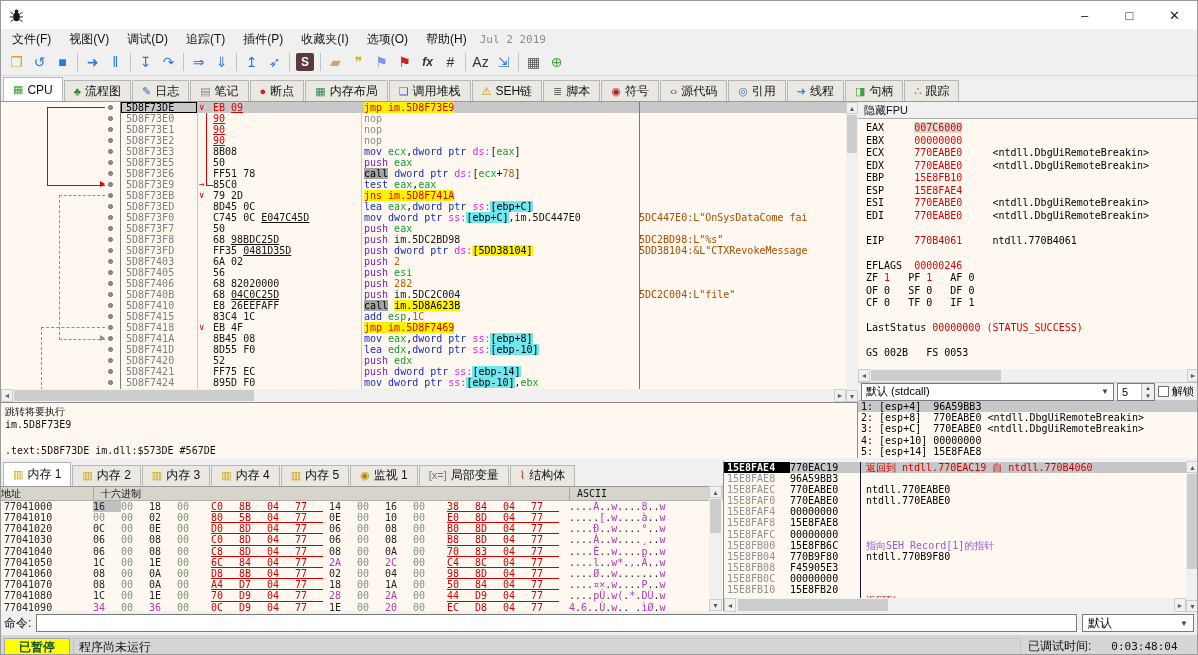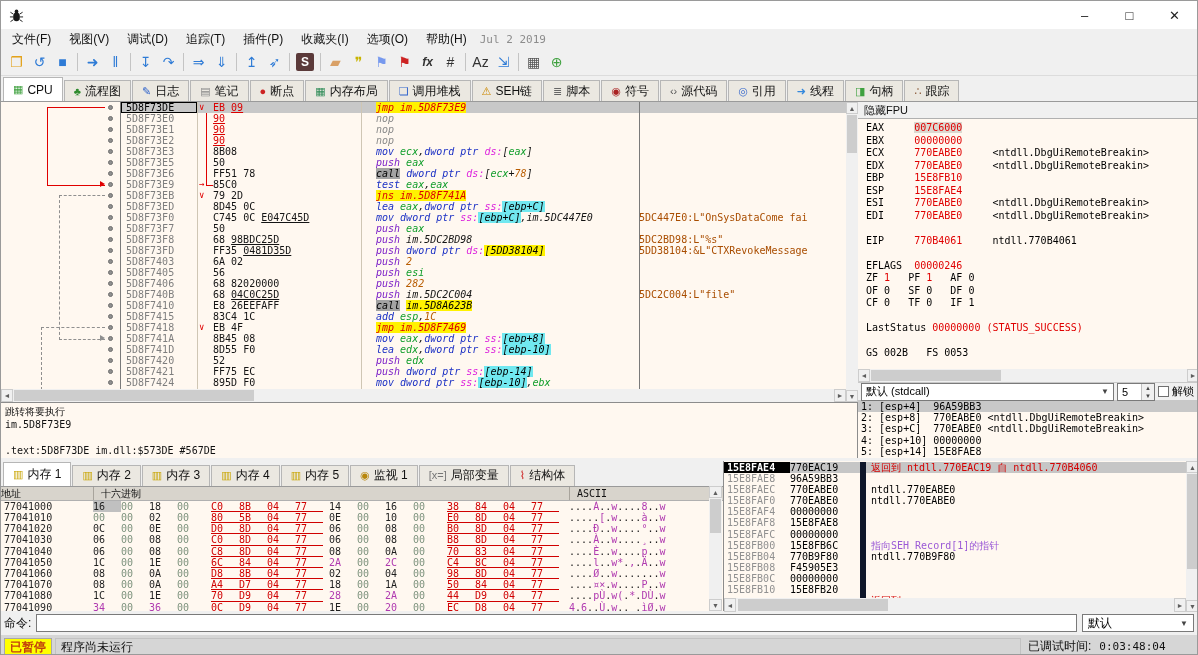--- a/index.html
+++ b/index.html
@@ -36,21 +36,21 @@
   .da-sep{position:absolute;top:0;height:287px;width:0;border-left:1px solid #CFC6B4;z-index:3;}
   .da-sep.dark{border-left:1px solid #7A7A7A;}
   .da-row{display:flex;height:11px;line-height:11px;position:relative;z-index:2;}
   .da-gutter{width:120px;flex:none;position:relative;}
   .da-dot{position:absolute;right:8px;top:3px;width:5px;height:5px;border-radius:3px;background:#8F8F8F;border:1px solid #6E6E6E;box-sizing:border-box;}
   .da-addr{width:76px;flex:none;color:#7E7E7E;padding-left:5px;box-sizing:border-box;}
   .da-row.sel .da-addr{color:#000;background:#C8C8C8;outline:1px solid #000;outline-offset:-1px;}
   .da-row.sel .da-bytes,.da-row.sel .da-ins,.da-row.sel .da-cmt{background:#C8C8C8;}
   .da-bytes{width:164px;flex:none;padding-left:16px;position:relative;white-space:pre;box-sizing:border-box;}
   .da-mark{position:absolute;left:2px;top:0;color:#E00000;font-size:9px;line-height:11px;}
-  .da-ins{width:278px;flex:none;white-space:pre;padding-left:15px;box-sizing:border-box;font-style:italic;}
+  .da-ins{width:278px;flex:none;white-space:pre;padding-left:3px;box-sizing:border-box;}
   .da-cmt{flex:1;color:#A94D00;white-space:pre;overflow:hidden;}
   
   .tk-g{color:#8A8A8A}.tk-b{color:#1A2FC4}.tk-pu{color:#7B1FC8}.tk-k{color:#141414}
   .tk-r{color:#129E2C}.tk-sg{color:#DD25DD}.tk-n{color:#B85C00}
   .tk-jy{background:#FFF200;color:#DB0000}.tk-cc{background:#a3a3a3;color:#000}
   .tk-ty{background:#FFF200;color:#000}.tk-tc{background:#71E8F0;color:#000}
   .by-k{color:#141414}.by-r{color:#DB0000}.by-ru{color:#DB0000;text-decoration:underline}
   .by-ku{color:#141414;text-decoration:underline}
   
   .jl{position:absolute;z-index:1;}
@@ -114,37 +114,37 @@
   .ma-d{color:#1E1E1E}.ma-p{color:#B03AB0}
   .mem-vscroll{right:1px;top:25px;width:13px;height:125px;}
   .stack-col{width:476px;flex:none;position:relative;background:#FFF8F0;border-left:1px solid #8C8C8C;box-sizing:border-box;}
   .stack-view{position:absolute;left:0;top:1px;width:462px;height:136px;overflow:hidden;
               font-family:"DejaVu Sans Mono",monospace;font-size:10px;}
   .st-row{display:flex;height:11.1px;line-height:11.1px;}
   .st-row.sel{background:#C6C6C6;}
   .st-addr{width:66px;flex:none;padding-left:3px;color:#909090;box-sizing:border-box;}
   .st-addr-sel{background:#000;color:#FFF !important;font-weight:bold;}
   .st-val{width:70px;flex:none;color:#000;}
-  .st-cmt{flex:1;border-left:6px solid #0f172a;padding-left:5px;white-space:pre;overflow:hidden;color:#000;}
+  .st-cmt{flex:1;border-left:1px solid #0f172a;padding-left:5px;white-space:pre;overflow:hidden;color:#000;}
   .st-cmt.red{color:#D40000}.st-cmt.purple{color:#9B59D6}
   .stack-hscroll{left:0;top:137px;width:462px;height:14px;}
   .stack-vscroll{right:0;top:0;width:13px;height:151px;}
   
   .cmdbar{height:24px;display:flex;align-items:center;background:#F0F0F0;padding:0 3px;gap:5px;box-sizing:border-box;}
   .cmd-label{font-size:12px;color:#111;}
   .cmd-input{flex:1;height:18px;background:#FFF;border:1px solid #7A7A7A;font-size:12px;padding:0 4px;
              font-family:"DejaVu Sans Mono",monospace;outline:none;box-sizing:border-box;}
   .cmd-combo{width:112px;height:18px;background:#FFF;border:1px solid #7A7A7A;font-size:12px;display:flex;
              align-items:center;justify-content:space-between;padding:0 5px;box-sizing:border-box;color:#000;}
   .statusbar{height:23px;background:#D6D6D6;display:flex;align-items:center;padding:0 3px;gap:3px;box-sizing:border-box;}
-  .st-badge{width:48px;height:17px;background:#FFFF00;color:#c2410c;font-weight:bold;font-size:12px;
+  .st-badge{width:66px;height:17px;background:#FFFF00;color:#14532d;font-weight:bold;font-size:12px;
             text-align:center;line-height:17px;border:1px solid #A8A8A8;box-sizing:border-box;}
   .st-msg{flex:1;height:17px;border:1px solid #C2C2C2;background:#D6D6D6;font-size:12px;color:#111;
           padding-left:5px;line-height:16px;box-sizing:border-box;}
-  .st-time{width:170px;height:17px;display:flex;align-items:center;gap:8px;padding:0 4px;font-size:12px;
+  .st-time{width:170px;height:17px;display:flex;align-items:center;gap:20px;padding:0 4px;font-size:12px;
            color:#111;box-sizing:border-box;text-align:center;}
   .st-time .tval{font-family:"DejaVu Sans Mono",monospace;font-size:11px;}
 </style>
 </head>
 <body>
 
 <div class="win">
 
   <div class="titlebar">
     <span class="app-icon">

